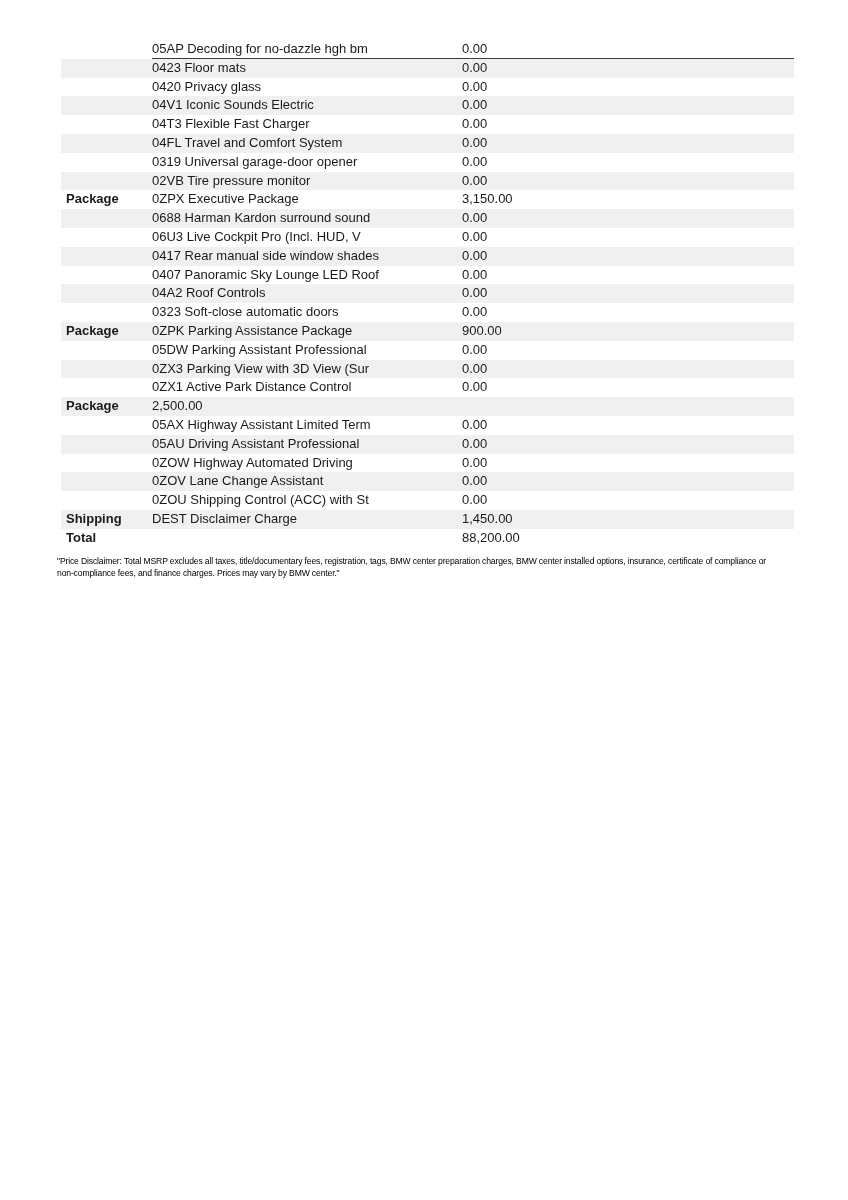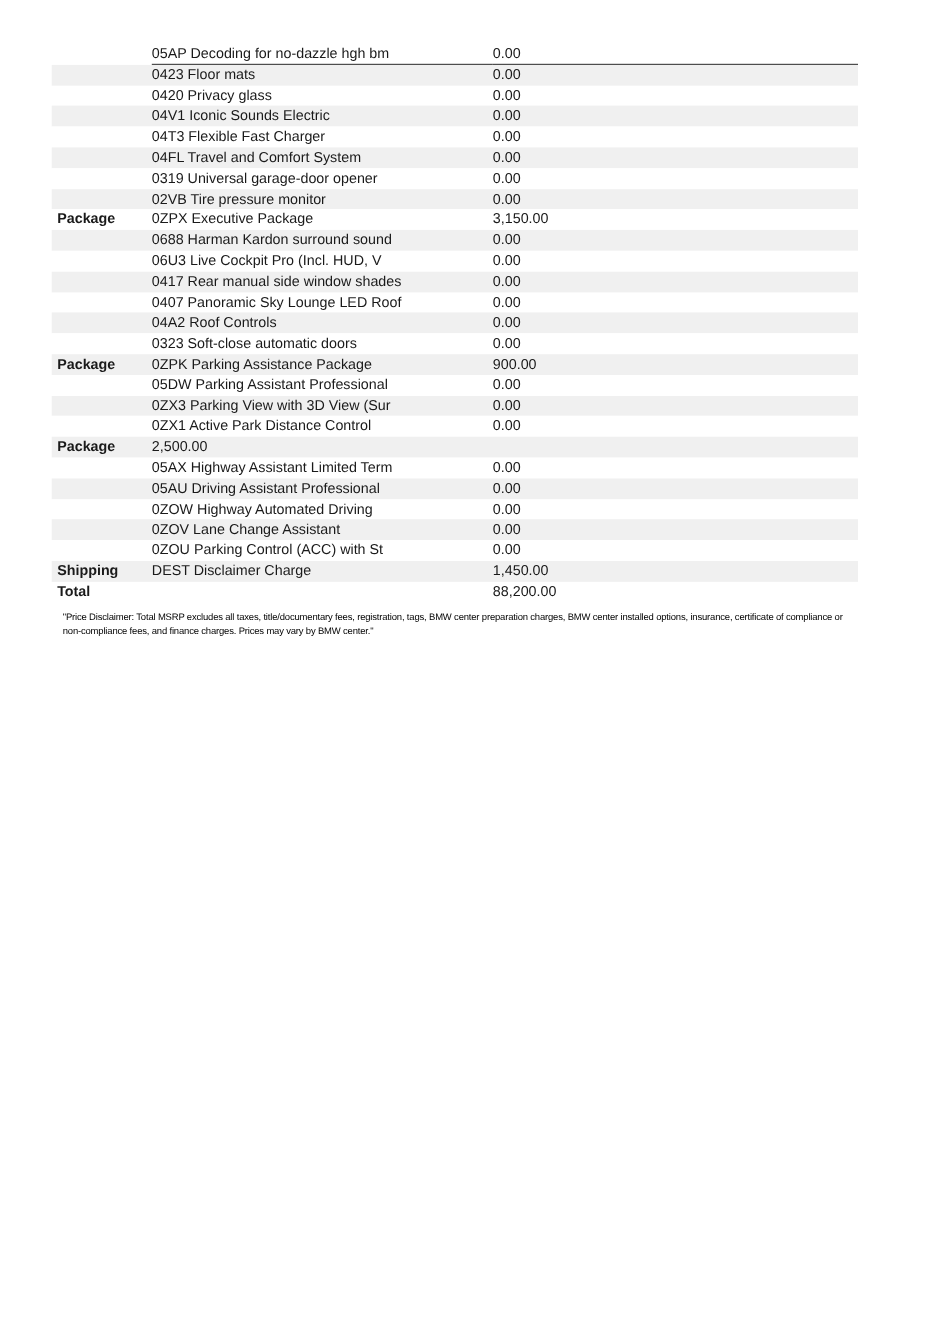--- a/index.html
+++ b/index.html
@@ -11,21 +11,21 @@
   }
   .page {
     position: relative;
     width: 848px;
     height: 1200px;
     background: #ffffff;
     overflow: hidden;
   }
   .options-table {
     position: absolute;
-    left: 47px;
+    left: 61px;
     top: 40px;
     width: 733px;
   }
   .row {
     display: flex;
     align-items: center;
     height: 18.8px;
     font-size: 13px;
     line-height: 18.8px;
     background: #ffffff;
@@ -201,21 +201,21 @@
           <div class="cell fill"></div>
         </div>
         <div class="row stripe">
           <div class="cell cat"></div>
           <div class="cell item">0ZOV Lane Change Assistant</div>
           <div class="cell price">0.00</div>
           <div class="cell fill"></div>
         </div>
         <div class="row">
           <div class="cell cat"></div>
-          <div class="cell item">0ZOU Parking Control (ACC) with St</div>
+          <div class="cell item">0ZOU Shipping Control (ACC) with St</div>
           <div class="cell price">0.00</div>
           <div class="cell fill"></div>
         </div>
         <div class="row stripe">
           <div class="cell cat">Shipping</div>
           <div class="cell item">DEST Disclaimer Charge</div>
           <div class="cell price">1,450.00</div>
           <div class="cell fill"></div>
         </div>
         <div class="row">

